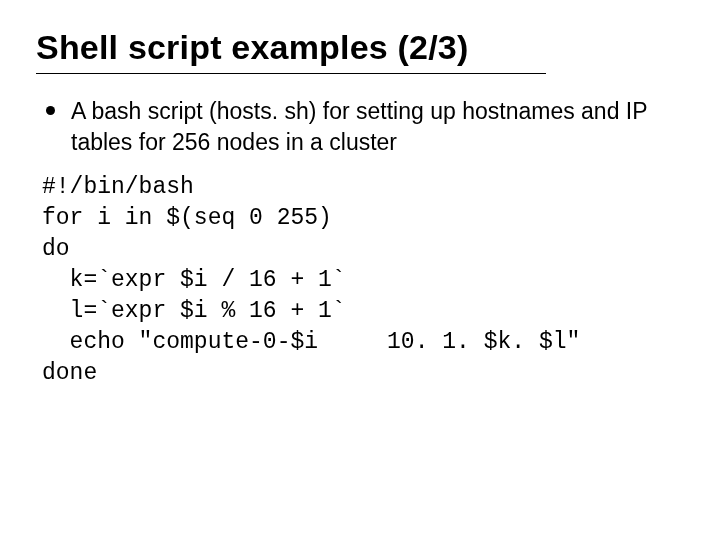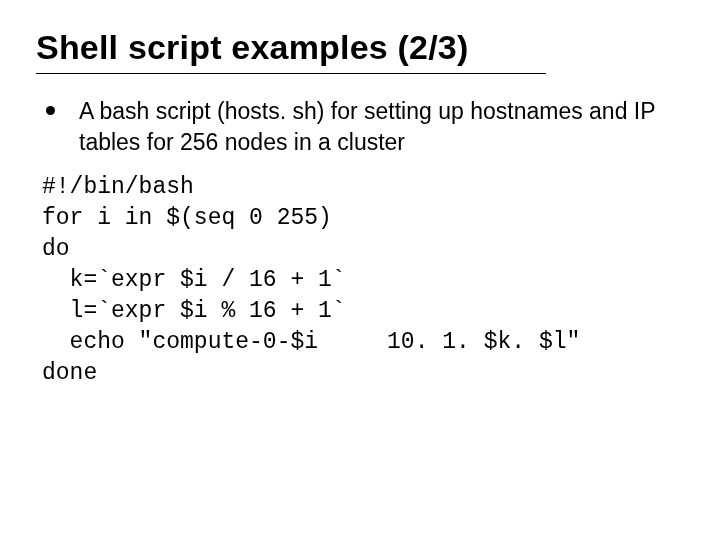--- a/index.html
+++ b/index.html
@@ -31,21 +31,20 @@
   }
   .body {
     font-size: 23px;
     line-height: 1.35;
     margin-left: 6px;
   }
   .bullet-row {
     display: flex;
     align-items: flex-start;
     margin-bottom: 4px;
-    gap: 8px;
   }
   .bullet-dot {
     flex: 0 0 auto;
     width: 9px;
     height: 9px;
     border-radius: 50%;
     background: #000;
     margin: 10px 16px 0 4px;
   }
   .bullet-text {

